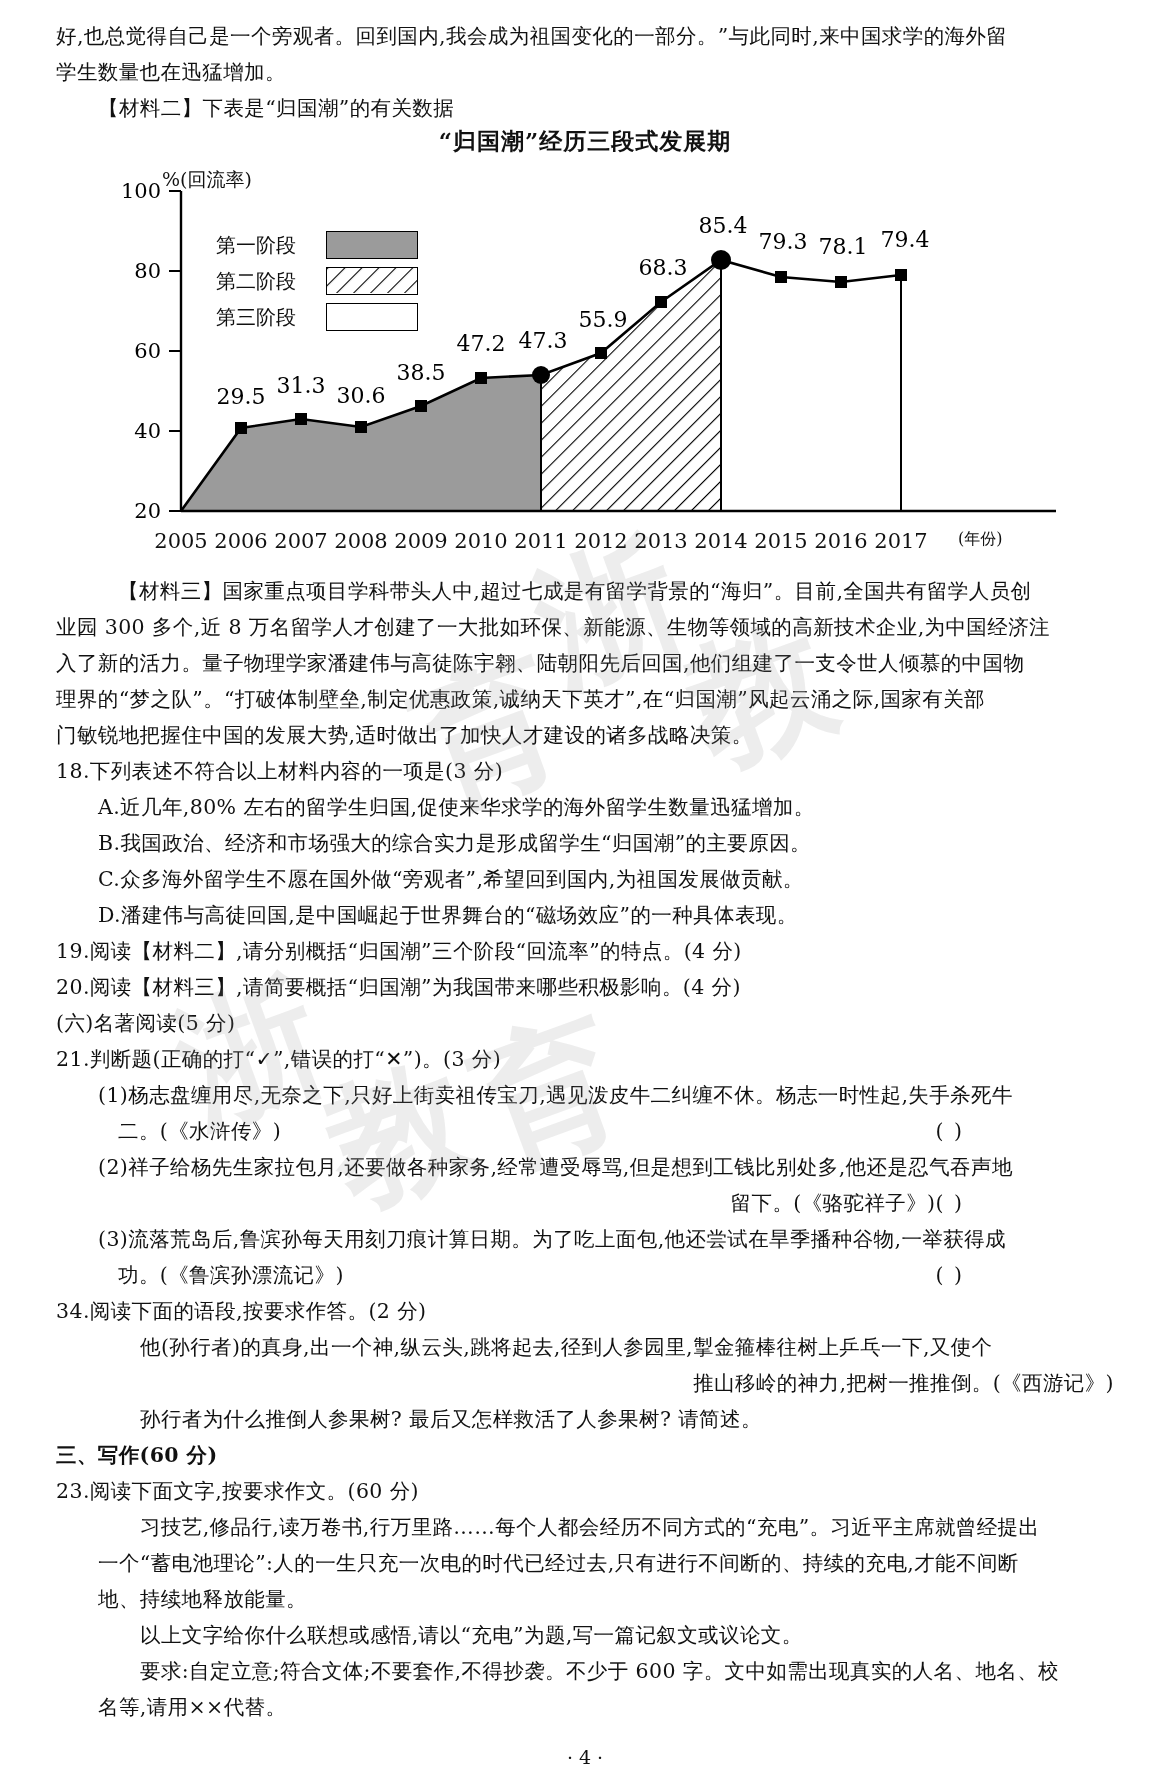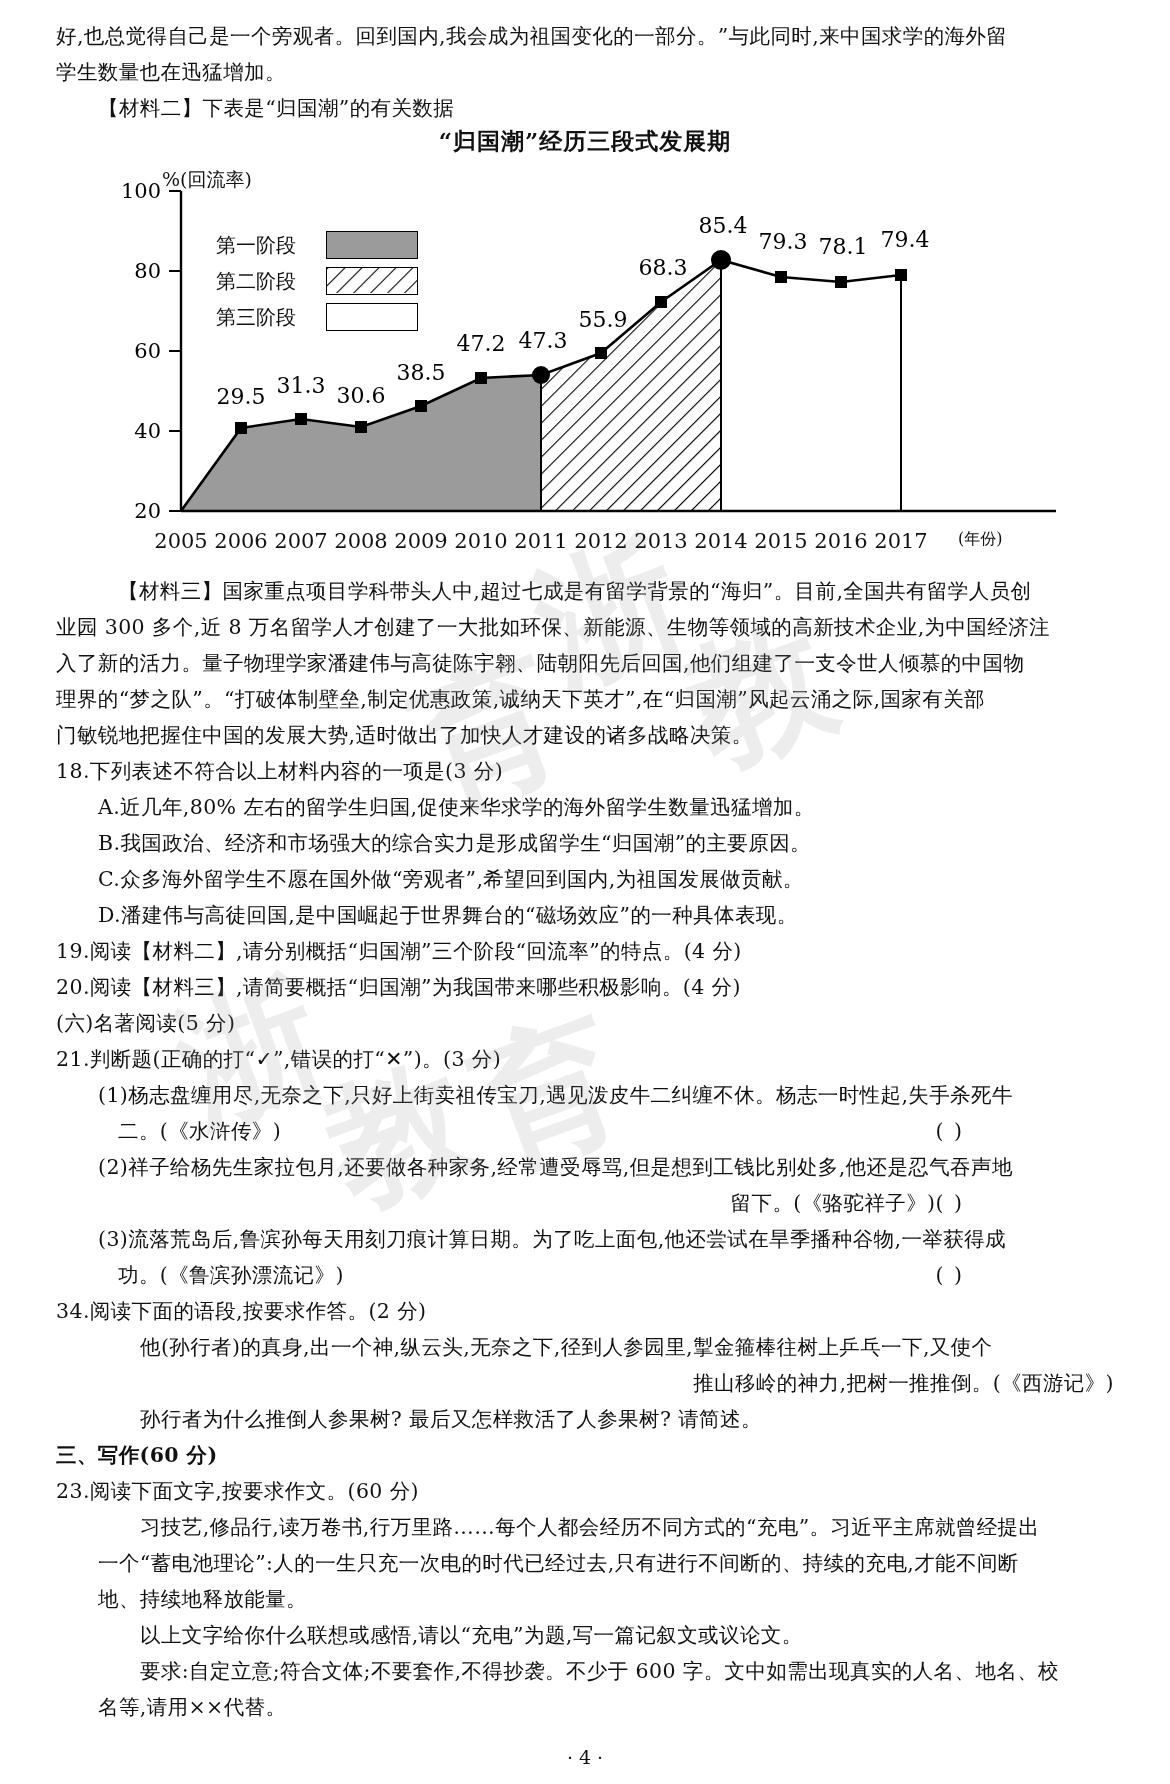--- a/index.html
+++ b/index.html
@@ -253,21 +253,21 @@
     <span class="blank-paren" style="margin-right:150px">(    )</span>
   </p>
 
   <p class="line ind2">(3)流落荒岛后,鲁滨孙每天用刻刀痕计算日期。为了吃上面包,他还尝试在旱季播种谷物,一举获得成</p>
   <p class="line ind3" style="display:flex;justify-content:space-between;">
     <span>功。(《鲁滨孙漂流记》)</span>
     <span class="blank-paren" style="margin-right:150px">(    )</span>
   </p>
 
   <p class="line">34.阅读下面的语段,按要求作答。(2 分)</p>
-  <p class="line ind4">他(孙行者)的真身,出一个神,纵云头,无奈之下,径到人参园里,掣金箍棒往树上乒乓一下,又使个</p>
+  <p class="line ind4">他(孙行者)的真身,出一个神,纵云头,跳将起去,径到人参园里,掣金箍棒往树上乒乓一下,又使个</p>
   <p class="line ind2" style="display:flex;justify-content:flex-end;">
     <span>推山移岭的神力,把树一推推倒。</span>
     <span>(《西游记》)</span>
   </p>
   <p class="line ind4">孙行者为什么推倒人参果树? 最后又怎样救活了人参果树? 请简述。</p>
 
   <p class="line bold">三、写作(60 分)</p>
   <p class="line">23.阅读下面文字,按要求作文。(60 分)</p>
   <p class="line ind4">习技艺,修品行,读万卷书,行万里路……每个人都会经历不同方式的“充电”。习近平主席就曾经提出</p>
   <p class="line ind2">一个“蓄电池理论”:人的一生只充一次电的时代已经过去,只有进行不间断的、持续的充电,才能不间断</p>

